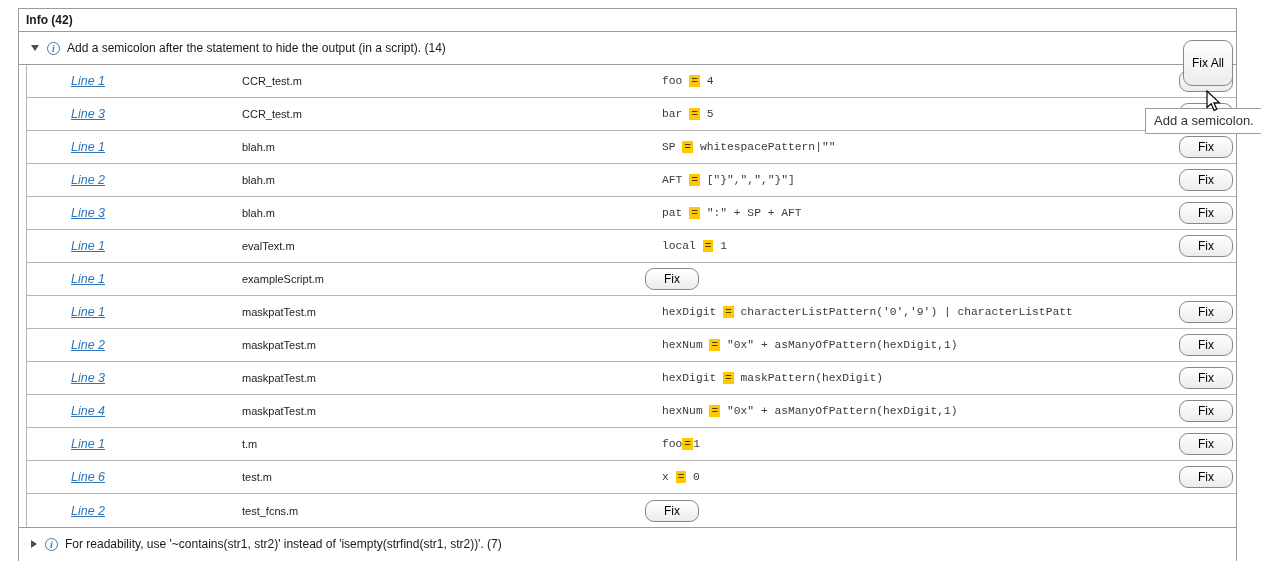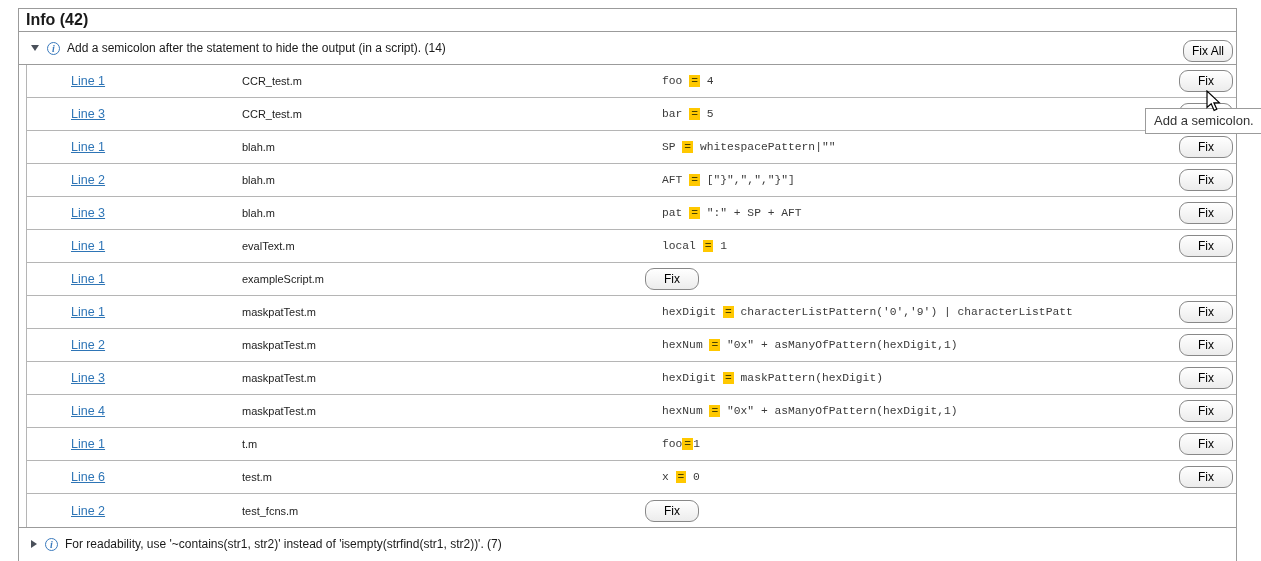--- a/index.html
+++ b/index.html
@@ -3,49 +3,49 @@
 <meta charset="utf-8">
 <style>
   * { margin:0; padding:0; box-sizing:border-box; }
   html,body { width:1261px; height:561px; background:#fff; overflow:hidden; position:relative;
               font-family:"Liberation Sans", sans-serif; color:#1a1a1a; }
 
   .report { position:absolute; left:18px; top:8px; width:1219px; height:553px;
             border:1px solid #9b9b9b; border-bottom:none; background:#fff; }
 
   .report-header { height:23px; line-height:22px; padding-left:7px;
-                   font-size:16px; font-weight:bold; border-bottom:1px solid #9b9b9b; }
+                   font-size:12px; font-weight:bold; border-bottom:1px solid #9b9b9b; }
 
   .group-header { position:relative; height:33px; display:flex; align-items:center;
                   padding-left:12px; font-size:12px; }
   .group-header.first { border-bottom:1px solid #9b9b9b; }
   .group-header.second { border-top:1px solid #9b9b9b; }
 
   .tri { display:inline-block; margin-right:8px; cursor:default; }
   .tri-down { width:0; height:0; border-left:4.5px solid transparent;
               border-right:4.5px solid transparent; border-top:6px solid #4a505a; }
   .tri-right { width:0; height:0; border-top:4.5px solid transparent;
                border-bottom:4.5px solid transparent; border-left:6px solid #4a505a; }
 
   .info-icon { display:inline-flex; align-items:center; justify-content:center;
                width:13px; height:13px; min-width:13px; border-radius:50%;
                border:1px solid #3a7abd; color:#3a7abd; margin-right:7px;
                font-family:"Liberation Serif", serif; font-style:italic; font-weight:bold;
                font-size:10px; line-height:11px; }
 
   .btn { font-family:"Liberation Sans", sans-serif; font-size:12px; color:#000;
          background:linear-gradient(#ffffff,#ececec); border:1px solid #888;
-         border-radius:9px; padding:3px 8px; cursor:pointer; }
+         border-radius:9px; padding:15px 8px; cursor:pointer; }
   .fix-all-btn { position:absolute; right:3px; top:8px; }
 
   .rows { margin-left:7px; border-left:1px solid #b5b5b5; }
   .row { height:33px; display:flex; align-items:center; border-bottom:1px solid #b5b5b5; }
   .row:last-child { border-bottom:none; }
 
-  .cell-line { width:215px; padding-left:44px; font-size:12.5px; }
+  .cell-line { width:215px; padding-left:44px; font-size:12.5px;font-style:italic; }
   .cell-line a { color:#2e75b6; text-decoration:underline; }
   .cell-file { width:420px; font-size:11px; color:#222; }
   .cell-code { flex:1; font-family:"Liberation Mono", monospace; font-size:11.3px;
                color:#3a3a3a; white-space:pre; overflow:hidden; }
   .eq-hl { background:#ffc800; color:#4a4200; padding:1px 2px; }
   .cell-fix { width:40px; display:flex; justify-content:flex-end; padding-right:3px; }
   .fix-btn { padding:3px 18px; }
 
   .tooltip { position:absolute; left:1145px; top:108px; z-index:20;
              background:#fff; border:1px solid #9b9b9b; padding:4px 8px 5px 8px;

